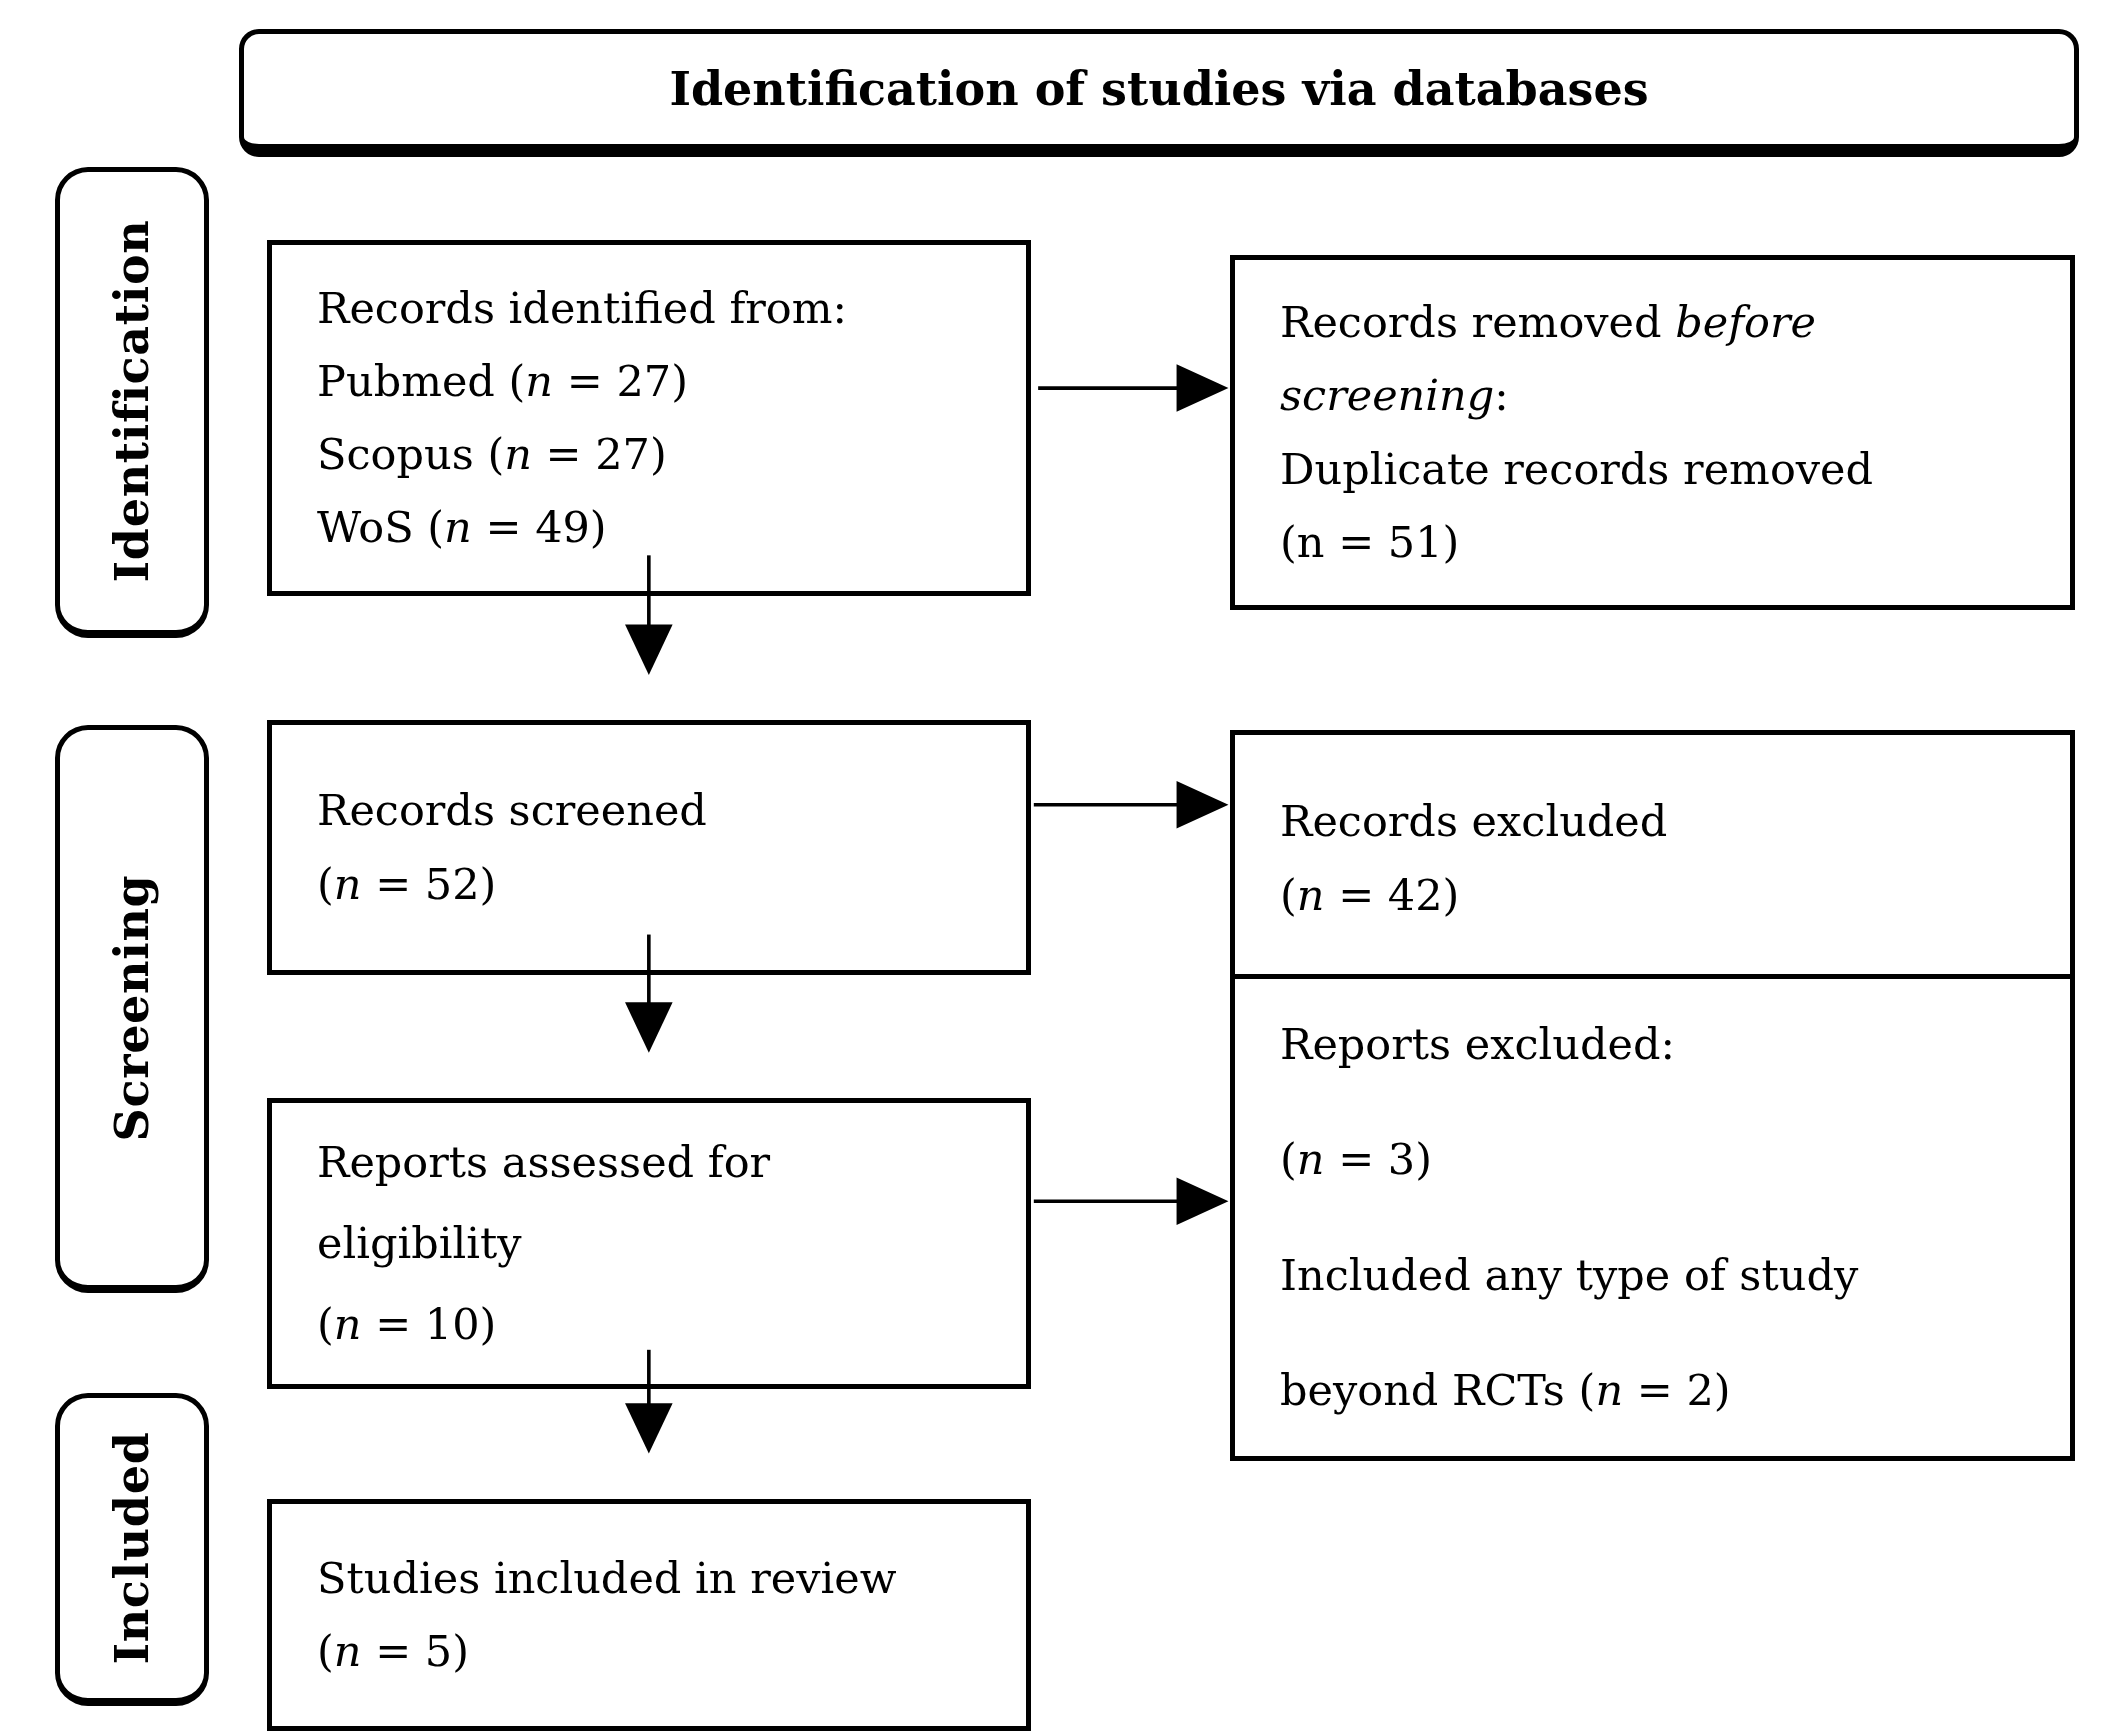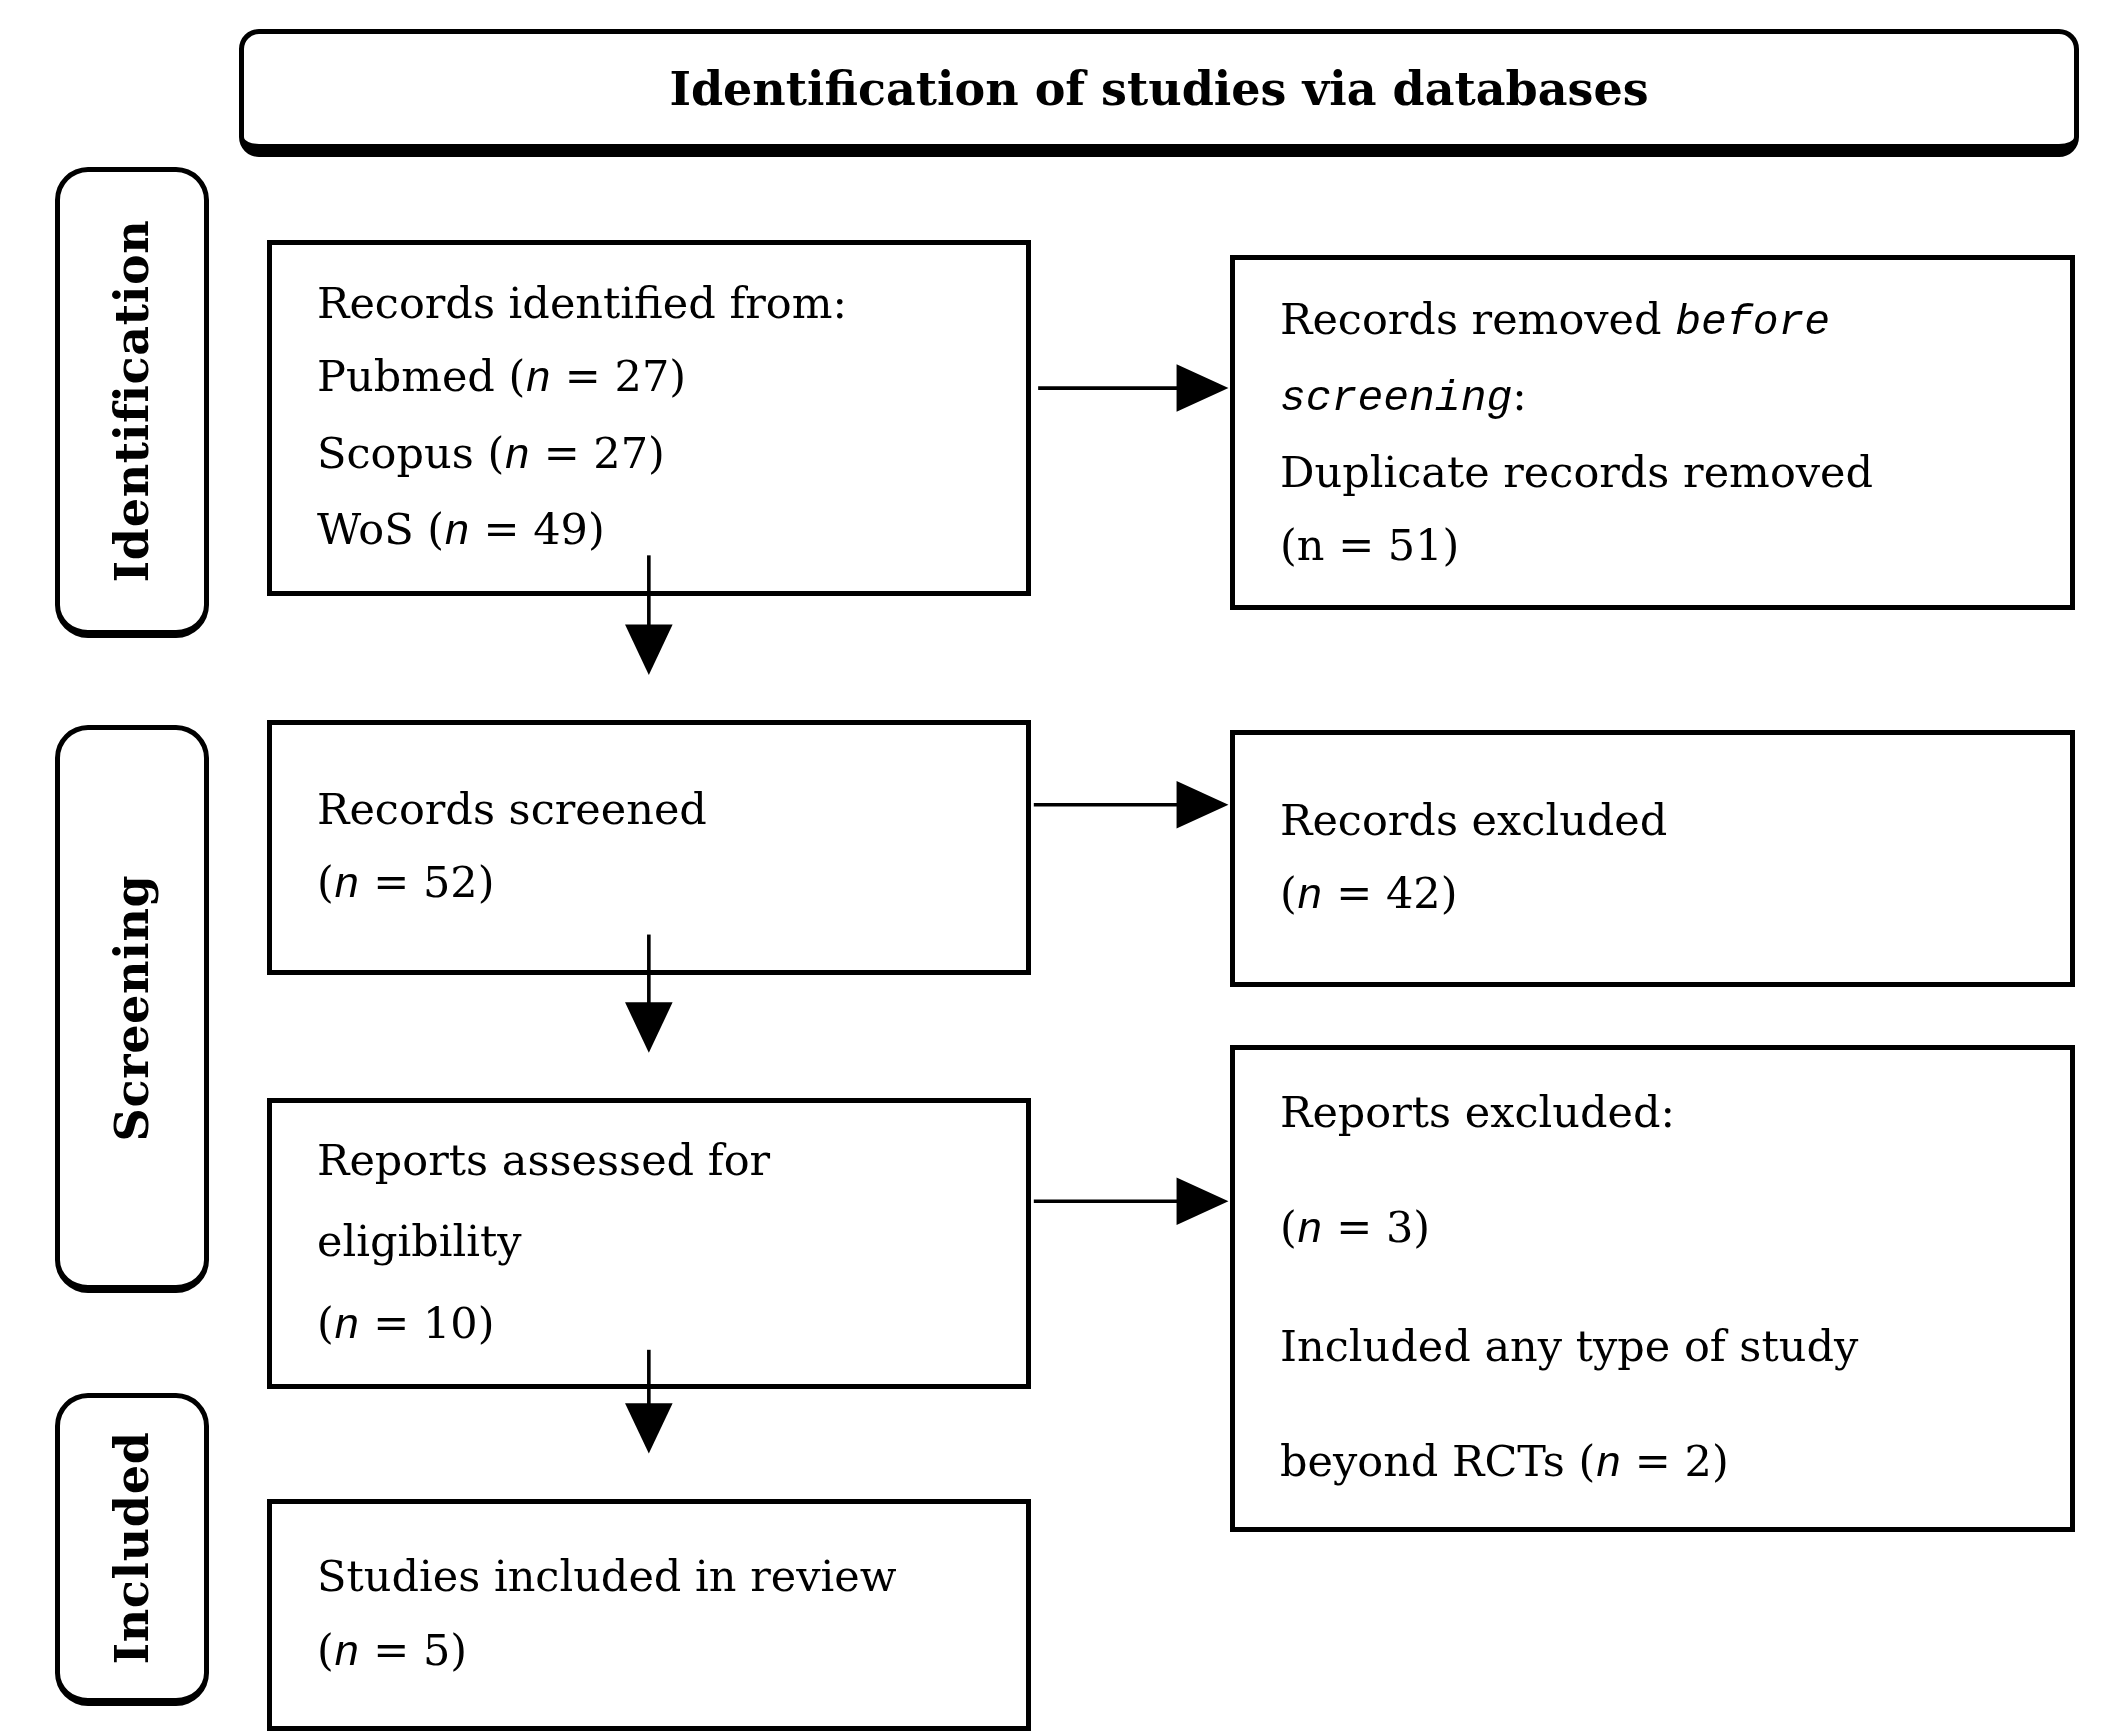--- a/index.html
+++ b/index.html
@@ -35,24 +35,24 @@
     position:absolute;border:5.8px solid #000;box-sizing:border-box;background:#fff;
     display:flex;flex-direction:column;justify-content:center;
     padding:13px 17.3px 13px 45px;
     margin-top:44px;
   }
   #box-identified{left:267px;top:196px;width:764px;height:356px;}
   #box-removed{left:1230px;top:211px;width:845px;height:355px;}
   #box-screened{left:267px;top:676px;width:764px;height:255px;}
   #box-excluded{left:1230px;top:686px;width:845px;height:257px;}
   #box-assessed{left:267px;top:1054px;width:764px;height:291px;gap:8px;}
-  #box-reports-excluded{left:1230px;top:1001px;width:845px;height:487px;gap:42px;}
+  #box-reports-excluded{left:1230px;top:930px;width:845px;height:487px;gap:42px;}
   #box-included-review{left:267px;top:1455px;width:764px;height:232px;}
   .fbox .line{font-size:43px;line-height:1.7;white-space:nowrap;}
-  .it{font-style:italic;font-family:Liberation Mono, monospace;}
+  .it{font-style:italic;}
   .arrows{position:absolute;left:0;top:0;width:2108px;height:1735px;pointer-events:none;}
   .arrows line{stroke:#000;stroke-width:5;}
   .arrows polygon{fill:#000;stroke:none;}
 </style>
 </head>
 <body>
 
 <div class="canvas">
 
   <div class="titlebox">

